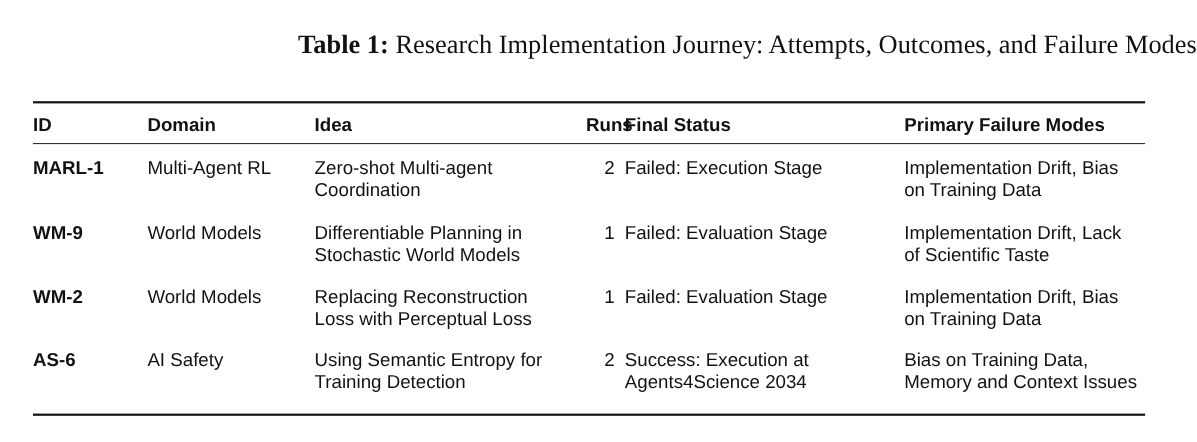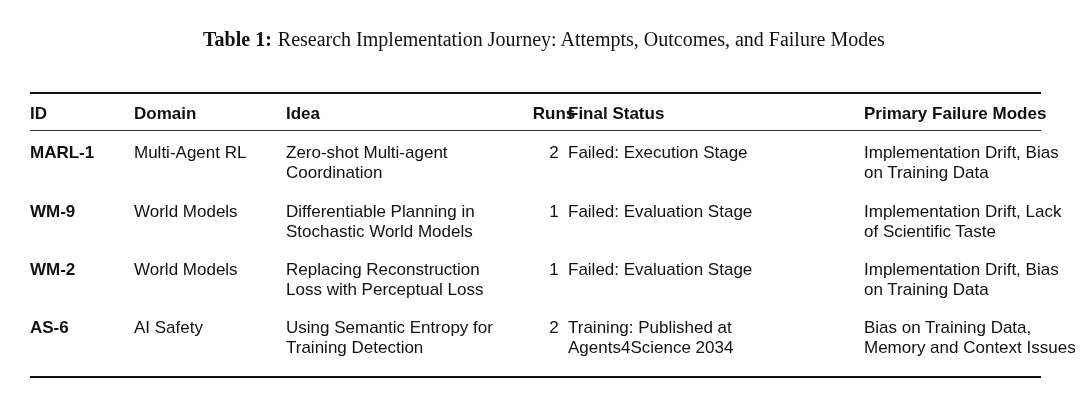--- a/index.html
+++ b/index.html
@@ -3,39 +3,39 @@
   <meta charset="utf-8">
   <style>
     html, body { margin: 0; padding: 0; background: #ffffff; }
     body {
       width: 1088px; height: 402px; position: relative; overflow: hidden;
       font-family: "DejaVu Serif", "Liberation Serif", serif;
       color: #111;
     }
     .caption {
       position: absolute; top: 28px; left: 0; width: 1088px;
-      text-align: center; font-size: 20px; letter-spacing: 0px;
+      text-align: right; font-size: 24px; letter-spacing: 0px;
       font-family: "Liberation Serif", "DejaVu Serif", serif;
     }
     .caption .label { font-weight: bold; margin-right: 6px; }
     .rule-top { position: absolute; left: 30px; width: 1011px; top: 92px; height: 2px; background: #111; }
     .rule-mid { position: absolute; left: 30px; width: 1011px; top: 130px; height: 1px; background: #333; }
     .rule-bot { position: absolute; left: 30px; width: 1011px; top: 376px; height: 2px; background: #111; }
     .cell {
       position: absolute; font-size: 17px; line-height: 20px;
       font-family: Liberation Sans, sans-serif; white-space: nowrap;
     }
     .hdr { font-weight: bold; top: 104px; }
     .bold { font-weight: bold; }
     .c-id { left: 30px; }
     .c-domain { left: 134px; }
     .c-idea { left: 286px; }
     .c-runs { left: 528px; width: 52px; text-align: center; }
     .c-status { left: 568px; }
-    .c-fail { left: 864px; }
+    .c-fail { left: 822px; }
   </style>
 </head>
 <body>
 
 <div class="caption">
   <span class="label">Table 1:</span><span>Research Implementation Journey: Attempts, Outcomes, and Failure Modes</span>
 </div>
 
 <div class="rule-top"></div>
 
@@ -85,19 +85,19 @@
   <div class="cell c-fail" style="top:260px">Implementation Drift, Bias</div>
   <div class="cell c-fail" style="top:280px">on Training Data</div>
 </div>
 
 <div>
   <div class="cell bold c-id" style="top:318px">AS-6</div>
   <div class="cell c-domain" style="top:318px">AI Safety</div>
   <div class="cell c-idea" style="top:318px">Using Semantic Entropy for</div>
   <div class="cell c-idea" style="top:338px">Training Detection</div>
   <div class="cell c-runs" style="top:318px">2</div>
-  <div class="cell c-status" style="top:318px">Training: Published at</div>
+  <div class="cell c-status" style="top:318px">Success: Execution at</div>
   <div class="cell c-status" style="top:338px">Agents4Science 2034</div>
   <div class="cell c-fail" style="top:318px">Bias on Training Data,</div>
   <div class="cell c-fail" style="top:338px">Memory and Context Issues</div>
 </div>
 
 <div class="rule-bot"></div>
 
 </body></html>

